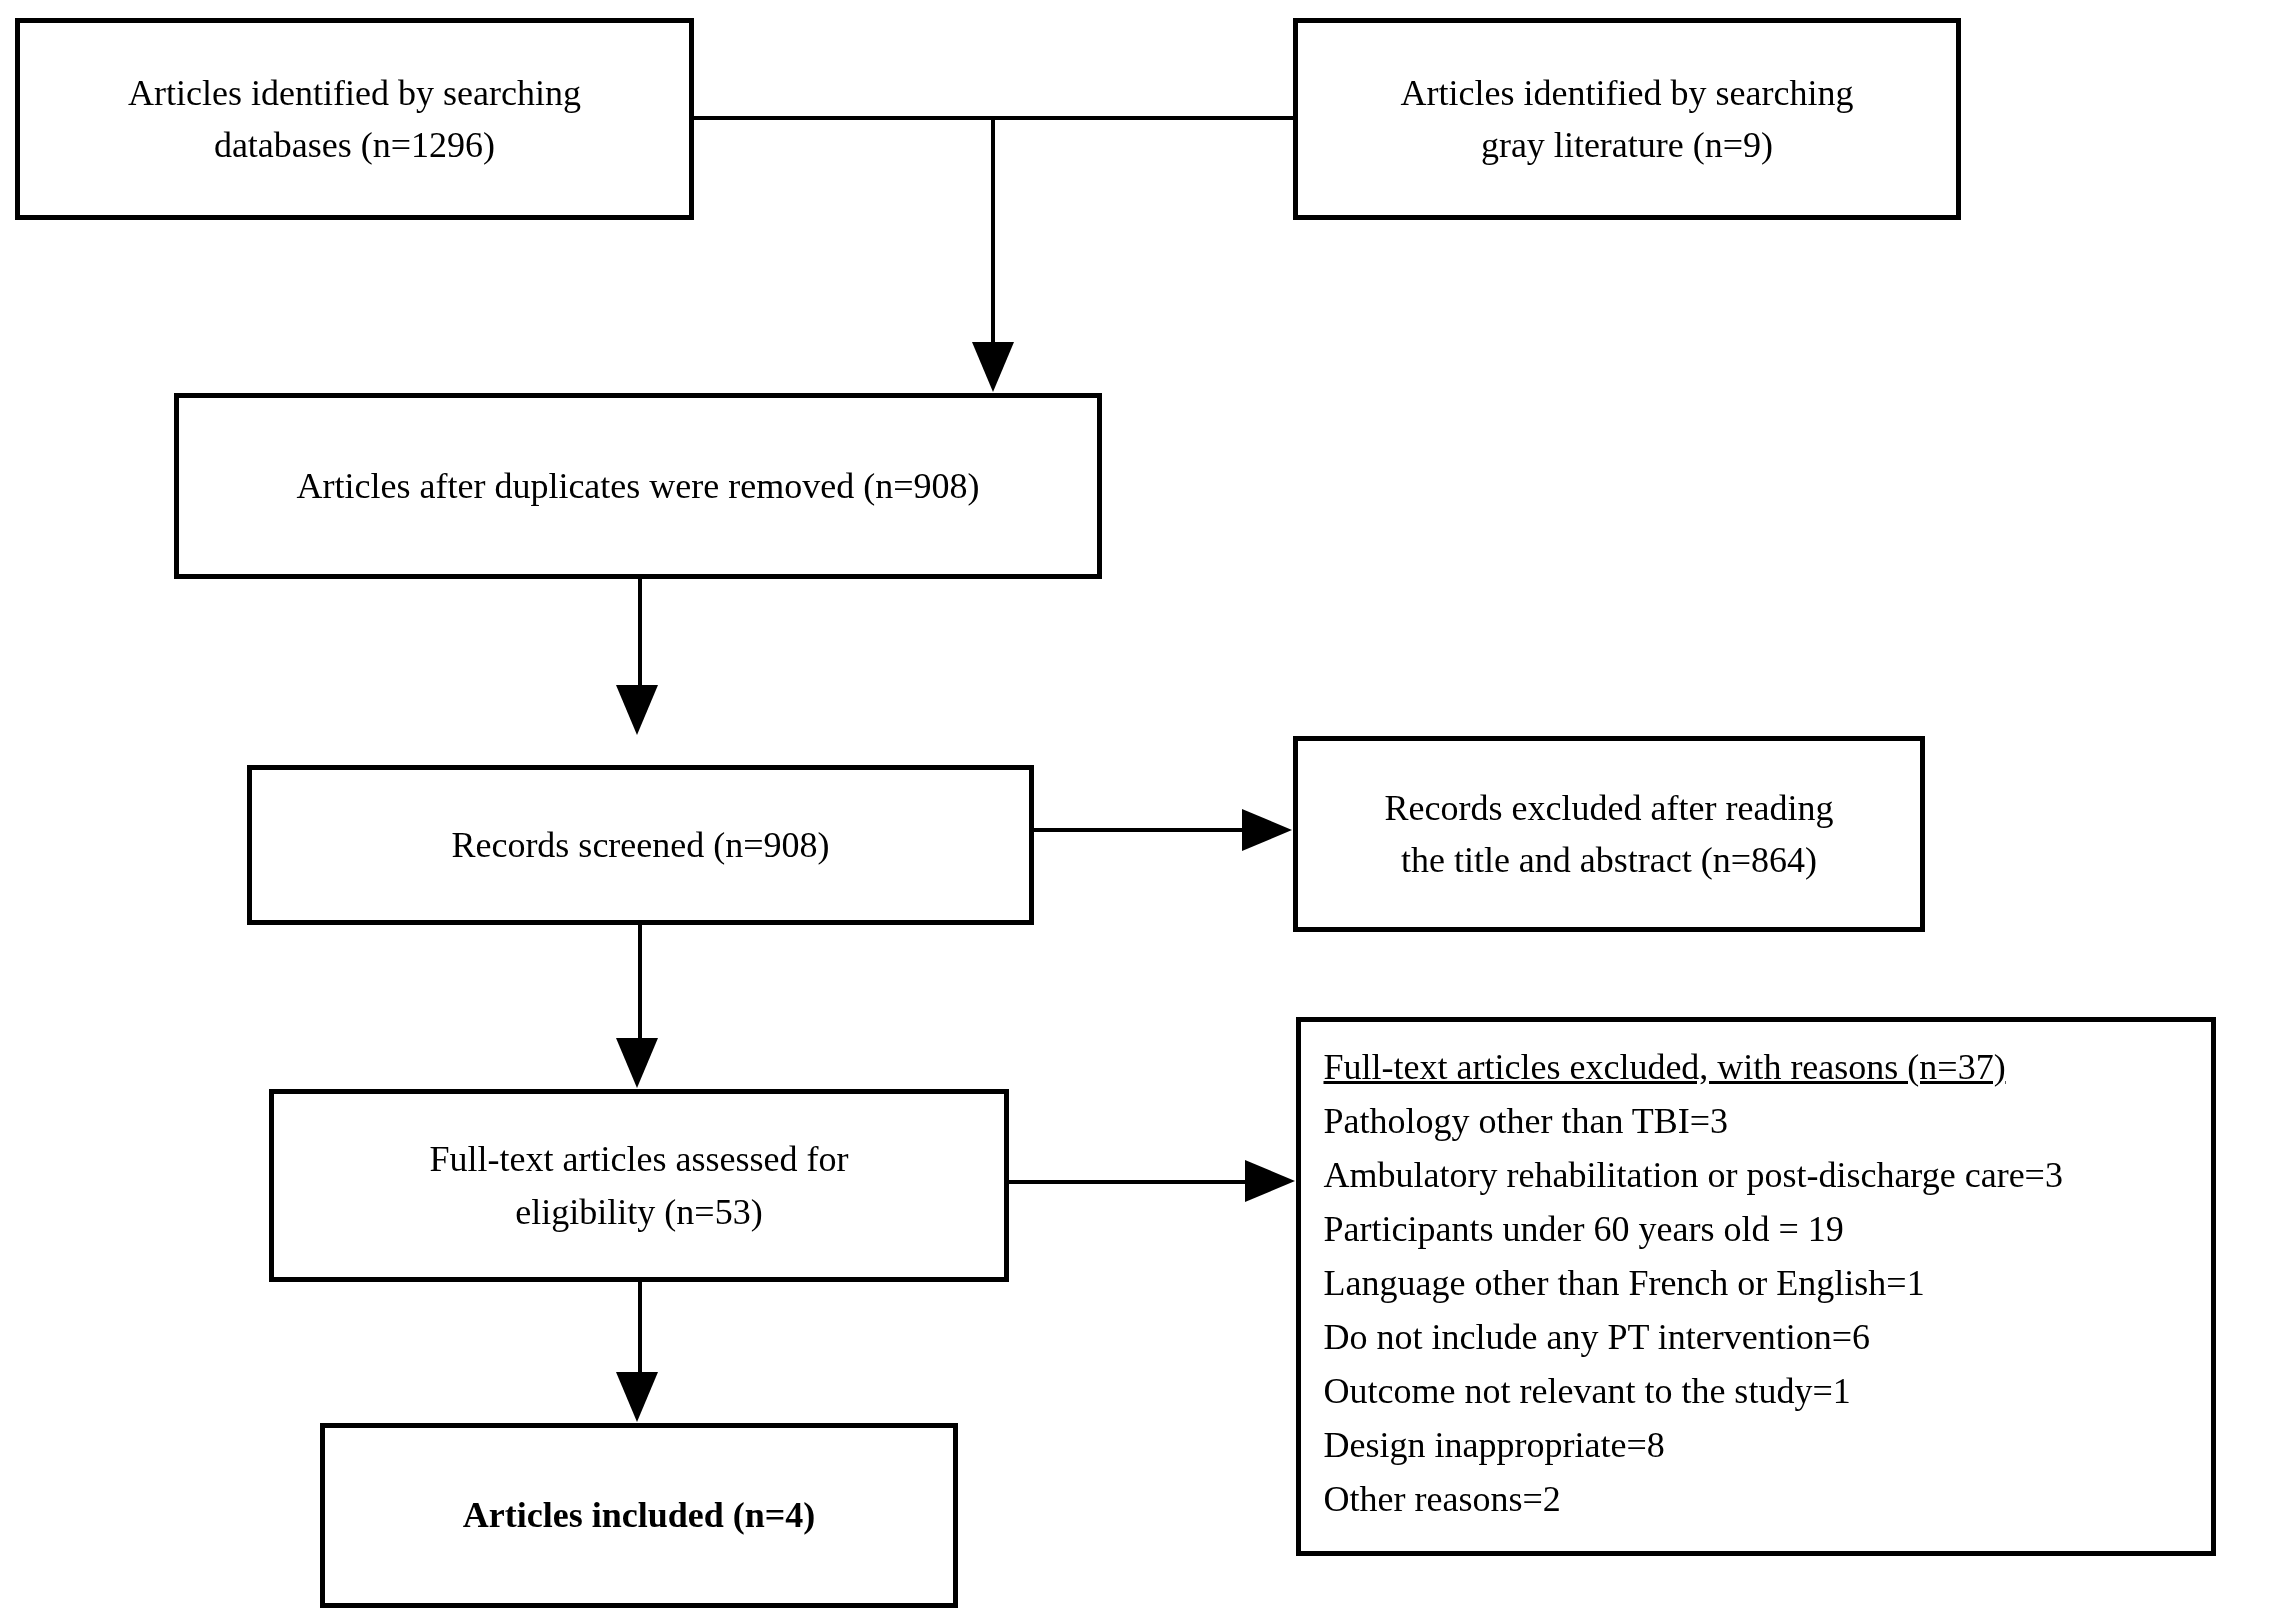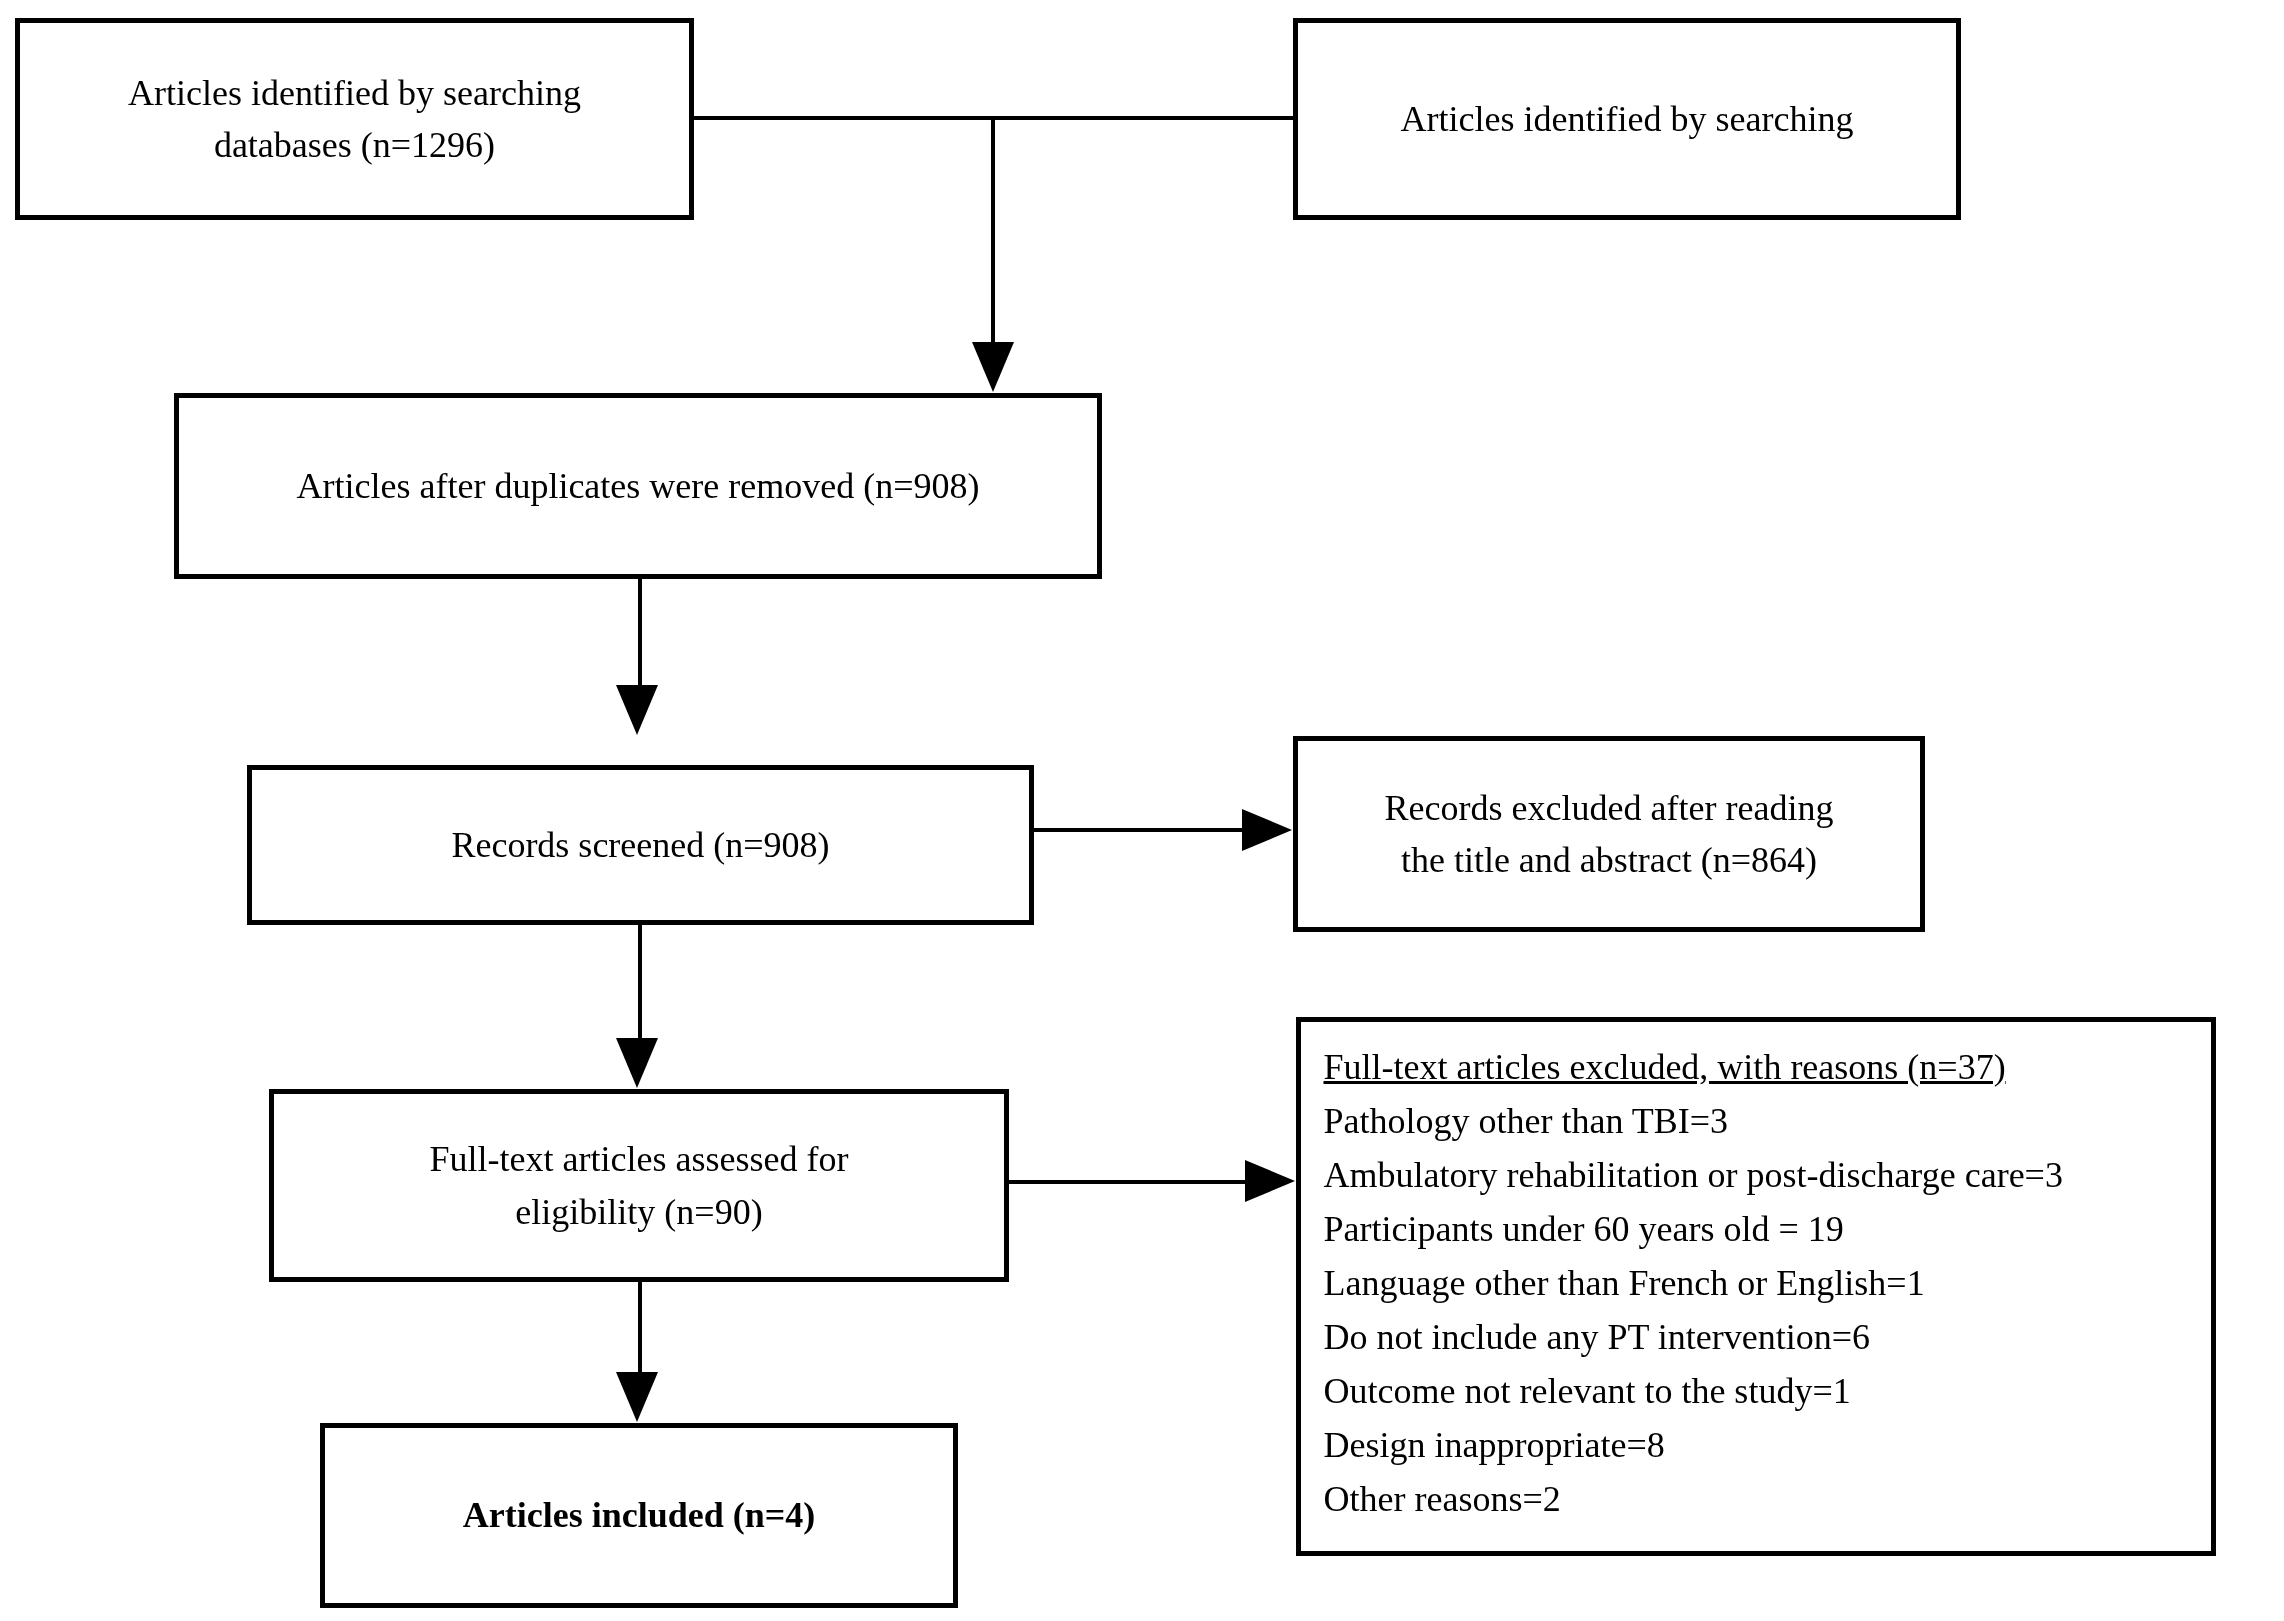--- a/index.html
+++ b/index.html
@@ -111,38 +111,39 @@
   <div class="line l-full-included"></div>
   <div class="head head-down h-full-included"></div>
 
   <div class="node box-identified-db">
     <span class="ln">Articles identified by searching</span>
     <span class="ln">databases (n=1296)</span>
   </div>
 
   <div class="node box-identified-gray">
     <span class="ln">Articles identified by searching</span>
+    <span class="ln">gray literature (n=9)</span>
   </div>
 
   <div class="node box-duplicates">
     <span class="ln">Articles after duplicates were removed (n=908)</span>
   </div>
 
   <div class="node box-screened">
     <span class="ln">Records screened (n=908)</span>
   </div>
 
   <div class="node box-excluded">
     <span class="ln">Records excluded after reading</span>
     <span class="ln">the title and abstract (n=864)</span>
   </div>
 
   <div class="node box-fulltext">
     <span class="ln">Full-text articles assessed for</span>
-    <span class="ln">eligibility (n=90)</span>
+    <span class="ln">eligibility (n=53)</span>
   </div>
 
   <div class="node box-reasons">
     <span class="ln heading">Full-text articles excluded, with reasons (n=37)</span>
     <span class="ln">Pathology other than TBI=3</span>
     <span class="ln">Ambulatory rehabilitation or post-discharge care=3</span>
     <span class="ln">Participants under 60 years old = 19</span>
     <span class="ln">Language other than French or English=1</span>
     <span class="ln">Do not include any PT intervention=6</span>
     <span class="ln">Outcome not relevant to the study=1</span>

